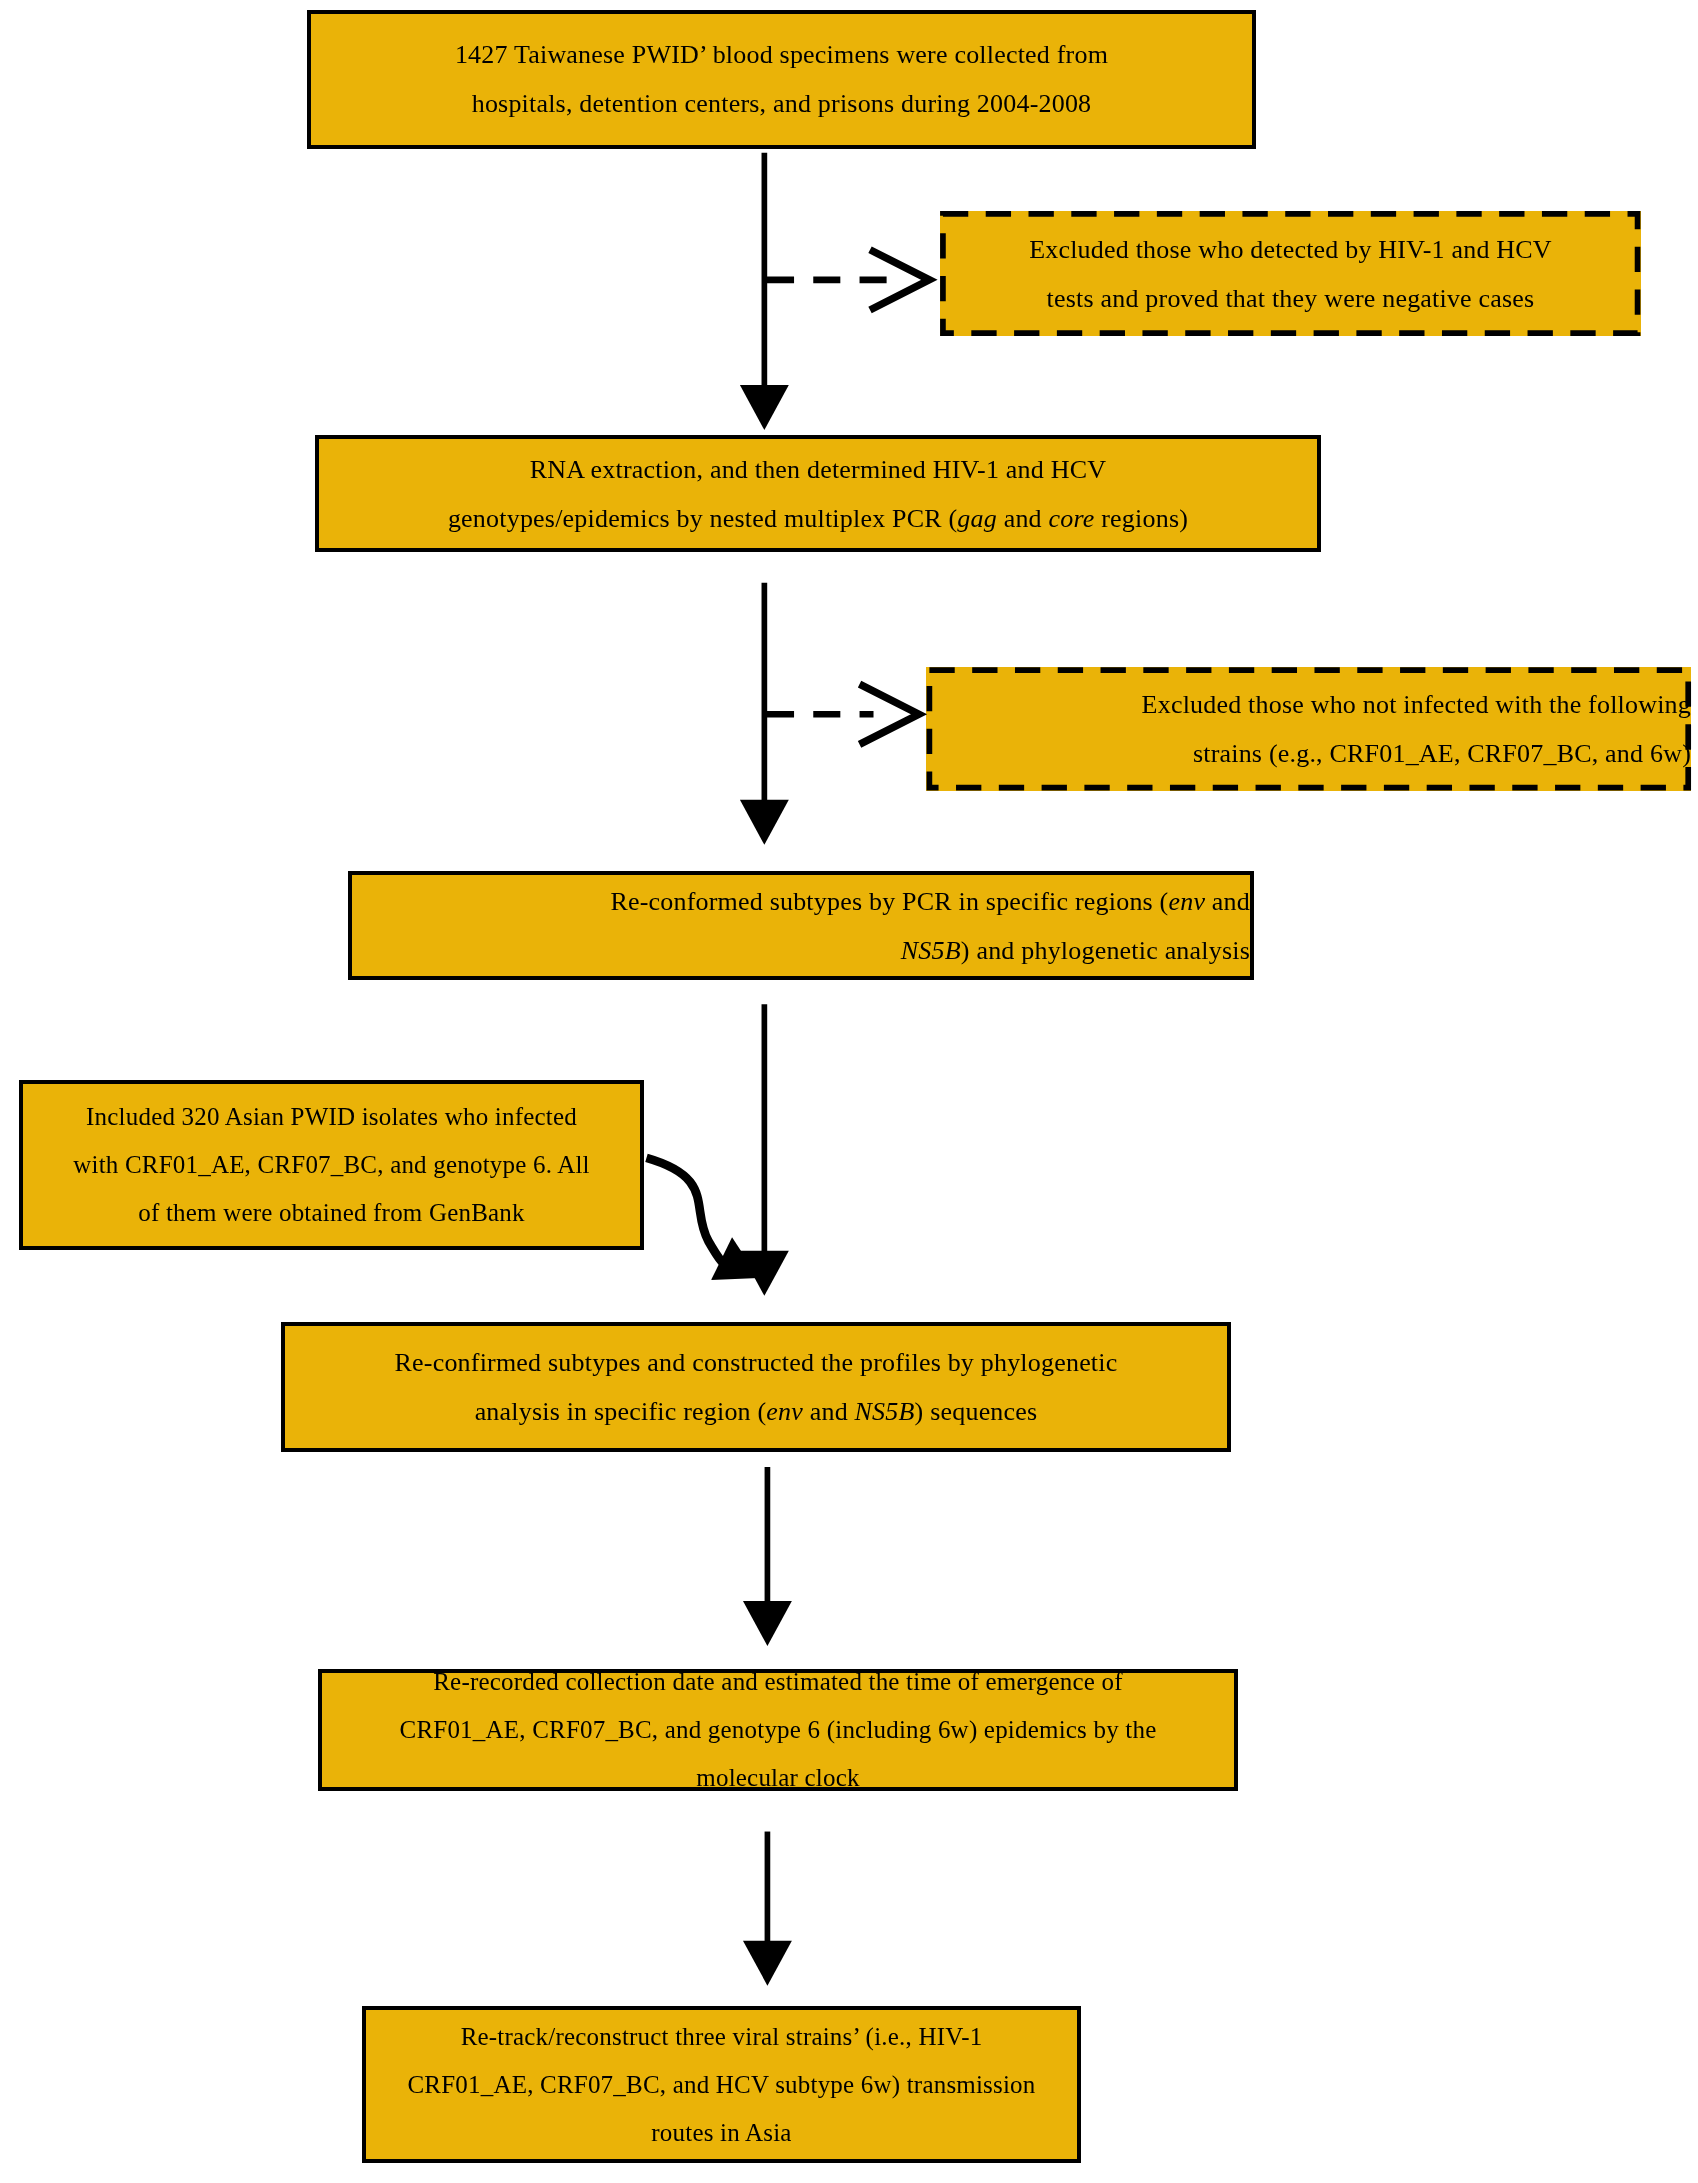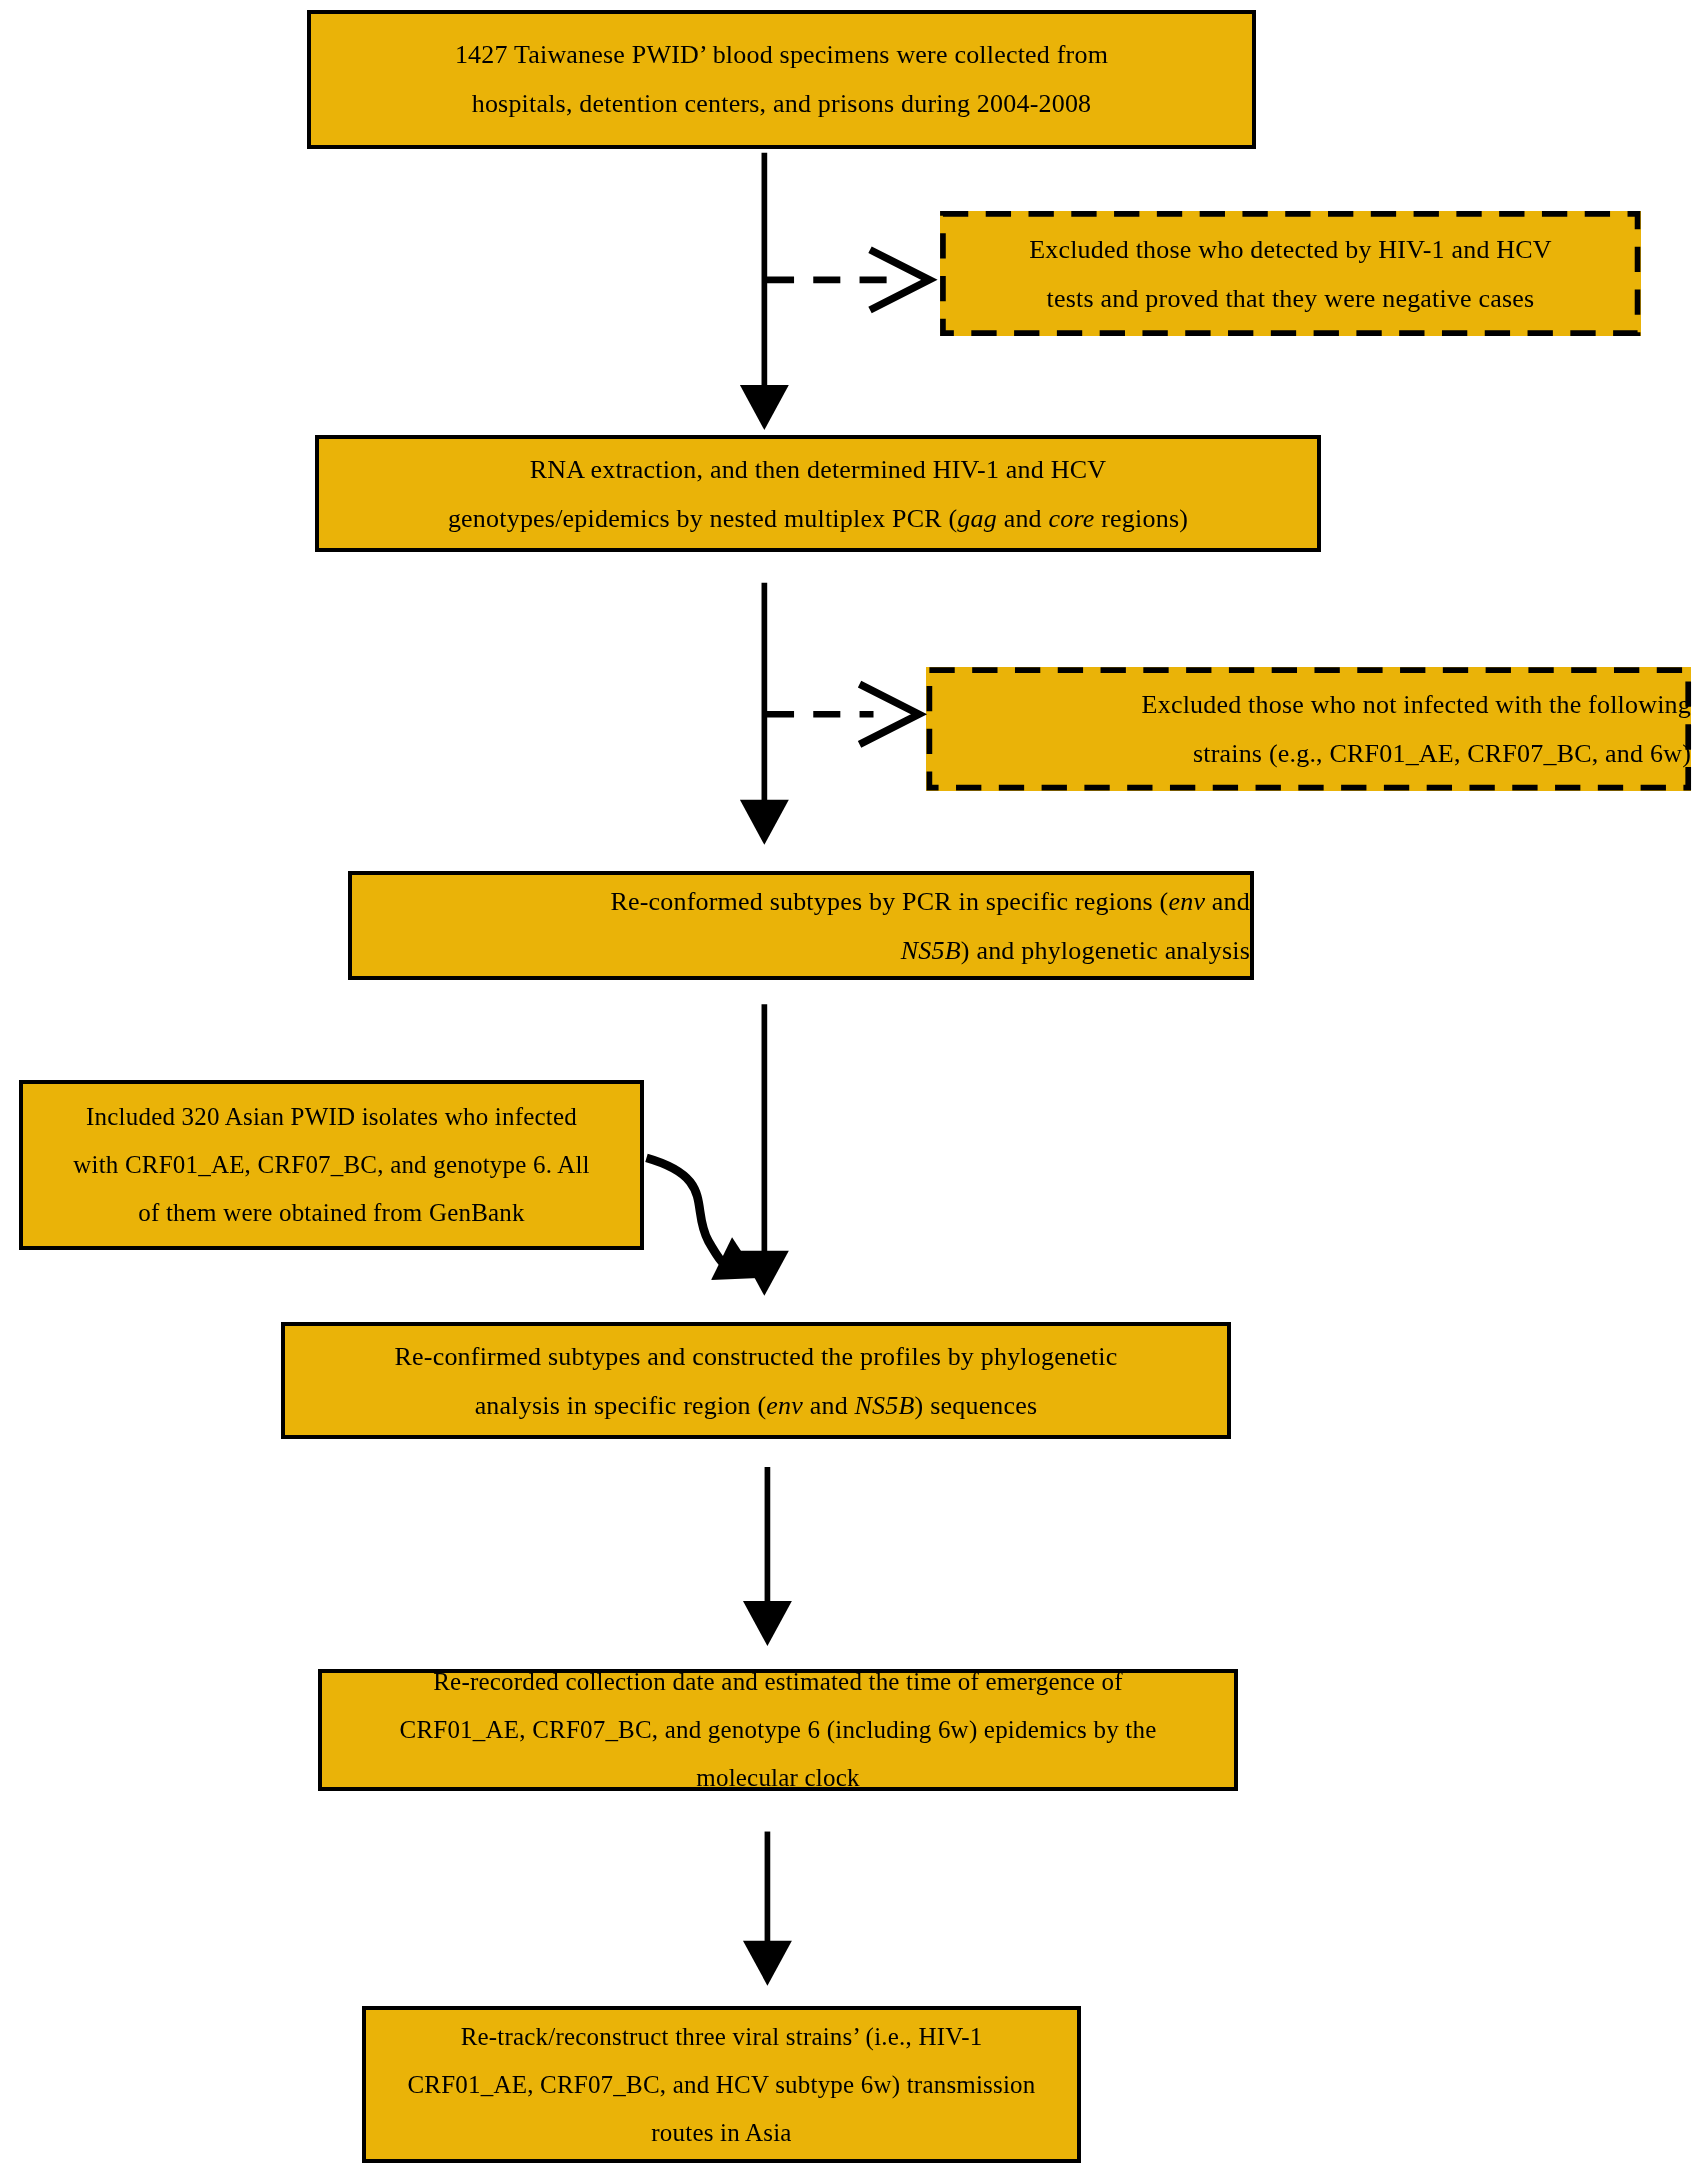--- a/index.html
+++ b/index.html
@@ -65,21 +65,21 @@
       <div class="line"><span>Re-conformed subtypes by PCR in specific regions (</span><span class="it">env</span><span> and</span></div>
       <div class="line"><span class="it">NS5B</span><span>) and phylogenetic analysis</span></div>
     </div>
 
   <div class="fbox solid small" style="left:19px; top:1080px; width:625px; height:170px;">
       <div class="line"><span>Included 320 Asian PWID isolates who infected</span></div>
       <div class="line"><span>with CRF01_AE, CRF07_BC, and genotype 6. All</span></div>
       <div class="line"><span>of them were obtained from GenBank</span></div>
     </div>
 
-  <div class="fbox solid" style="left:281px; top:1322px; width:950px; height:117px;">
+  <div class="fbox solid" style="left:281px; top:1322px; width:950px; height:130px;">
       <div class="line"><span>Re-confirmed subtypes and constructed the profiles by phylogenetic</span></div>
       <div class="line"><span>analysis in specific region (</span><span class="it">env</span><span> and </span><span class="it">NS5B</span><span>) sequences</span></div>
     </div>
 
   <div class="fbox solid small" style="left:318px; top:1669px; width:920px; height:122px;">
       <div class="line"><span>Re-recorded collection date and estimated the time of emergence of</span></div>
       <div class="line"><span>CRF01_AE, CRF07_BC, and genotype 6 (including 6w) epidemics by the</span></div>
       <div class="line"><span>molecular clock</span></div>
     </div>
 

